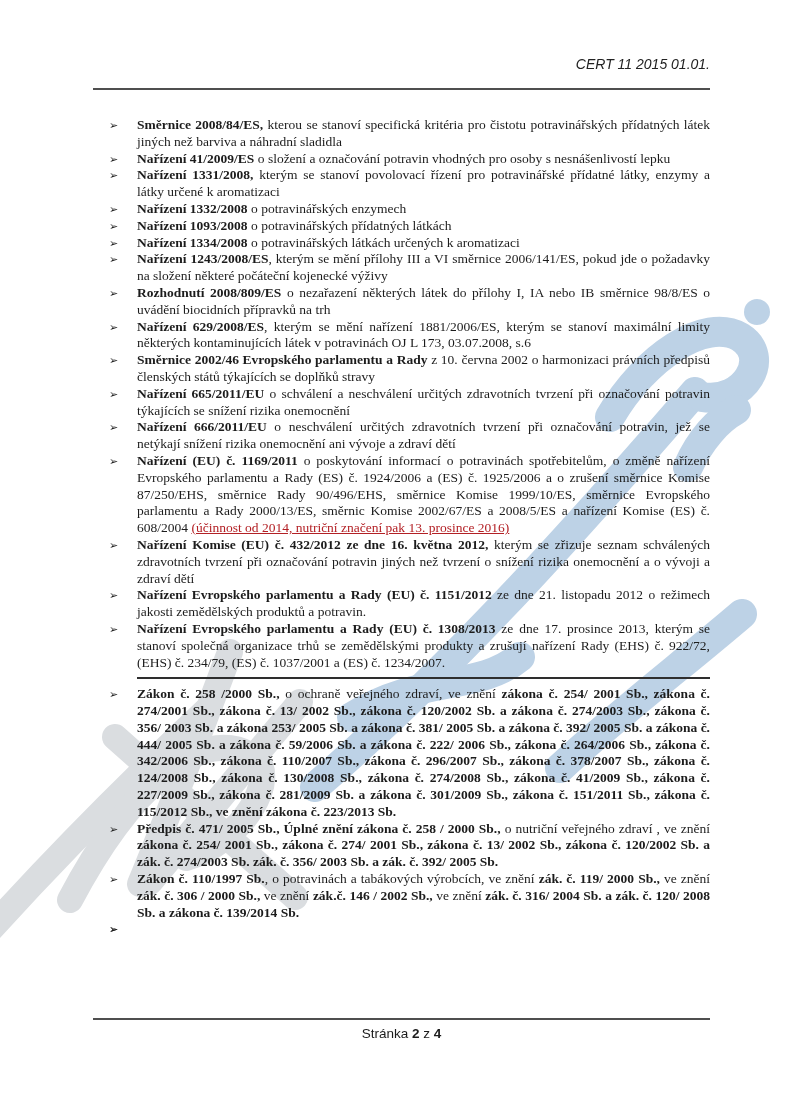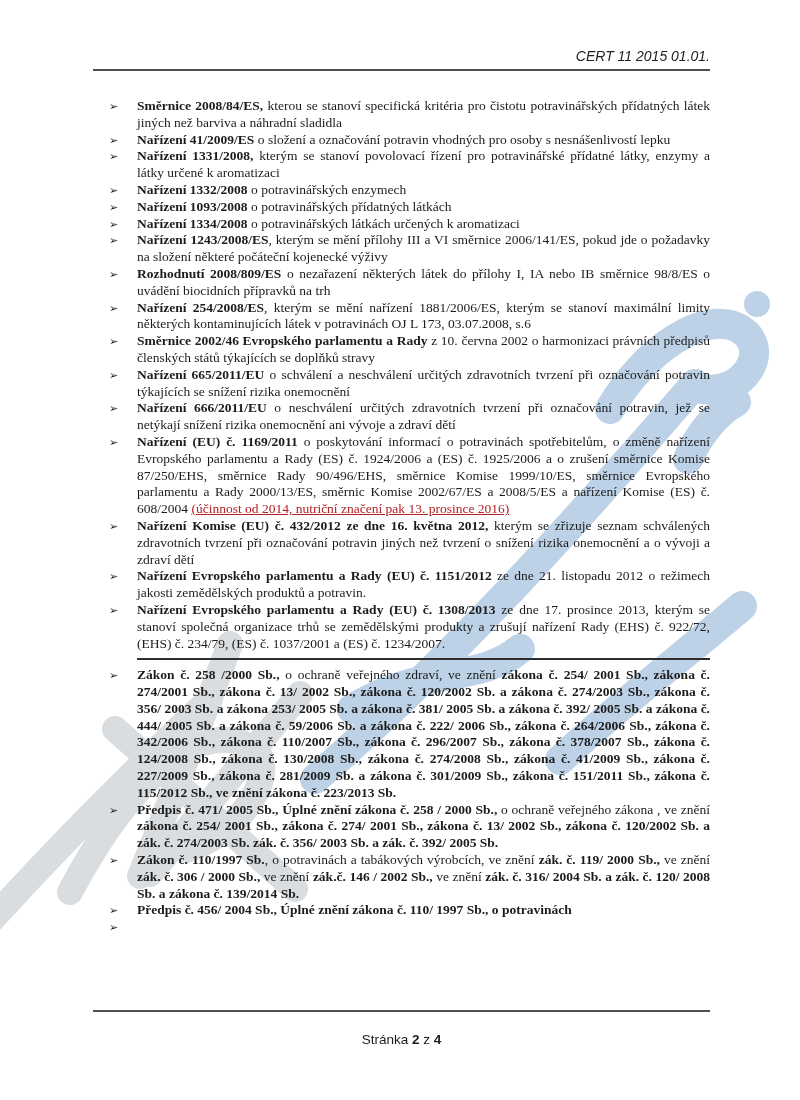--- a/index.html
+++ b/index.html
@@ -11,21 +11,21 @@
   }
   html,body{margin:0;padding:0;}
   body{
     width:800px;height:1100px;background:#ffffff;overflow:hidden;
     font-family:"Liberation Serif", serif;color:var(--text);
   }
   .page{position:relative;width:800px;height:1100px;background:#ffffff;}
   .watermark{position:absolute;left:0;top:0;z-index:0;pointer-events:none;}
   .doc-header{
     position:relative;z-index:1;
-    margin:4px 90px 0 93px;padding-top:44px;padding-bottom:5px;
+    margin:12px 90px 0 93px;padding-top:44px;padding-bottom:16px;
     border-bottom:2px solid var(--rule);
     text-align:right;
     font-family:"Liberation Sans", sans-serif;
     font-style:italic;font-size:14px;line-height:16px;color:#222;
   }
   .doc-body{
     position:relative;z-index:1;
     margin:27px 90px 0 93px;
   }
   .law-list{list-style:none;margin:0;padding:0;}
@@ -42,21 +42,21 @@
   }
   .seg-b{font-weight:bold;}
   .seg-r{font-weight:normal;color:var(--accent_red);text-decoration:underline;}
   .section-divider{
     border:none;border-top:2px solid #2e2e2e;
     margin:6px 0 7px 44px;height:0;
   }
   .doc-footer{
     position:absolute;z-index:1;left:93px;top:1006px;width:617px;
     border-top:2px solid var(--rule);
-    padding-top:20px;text-align:center;
+    padding-top:6px;text-align:center;
     font-family:"Liberation Sans", sans-serif;
     font-size:13.5px;color:#1c1c1c;
   }
   .doc-footer b{font-weight:bold;}
 </style>
 </head>
 <body>
 
 <div class="page">
 
@@ -87,34 +87,34 @@
   <main class="doc-body">
     <ul class="law-list">
         <li><span class="bullet">➢</span><span class="seg-b">Směrnice 2008/84/ES,</span><span> kterou se stanoví specifická kritéria pro čistotu potravinářských přídatných látek jiných než barviva a náhradní sladidla</span></li>
         <li><span class="bullet">➢</span><span class="seg-b">Nařízení 41/2009/ES</span><span> o složení a označování potravin vhodných pro osoby s nesnášenlivostí lepku</span></li>
         <li><span class="bullet">➢</span><span class="seg-b">Nařízení 1331/2008,</span><span> kterým se stanoví povolovací řízení pro potravinářské přídatné látky, enzymy a látky určené k aromatizaci</span></li>
         <li><span class="bullet">➢</span><span class="seg-b">Nařízení 1332/2008</span><span> o potravinářských enzymech</span></li>
         <li><span class="bullet">➢</span><span class="seg-b">Nařízení 1093/2008</span><span> o potravinářských přídatných látkách</span></li>
         <li><span class="bullet">➢</span><span class="seg-b">Nařízení 1334/2008</span><span> o potravinářských látkách určených k aromatizaci</span></li>
         <li><span class="bullet">➢</span><span class="seg-b">Nařízení 1243/2008/ES</span><span>, kterým se mění přílohy III a VI směrnice 2006/141/ES, pokud jde o požadavky na složení některé počáteční kojenecké výživy</span></li>
         <li><span class="bullet">➢</span><span class="seg-b">Rozhodnutí 2008/809/ES</span><span> o nezařazení některých látek do přílohy I, IA nebo IB směrnice 98/8/ES o uvádění biocidních přípravků na trh</span></li>
-        <li><span class="bullet">➢</span><span class="seg-b">Nařízení 254/2008/ES</span><span>, kterým se mění nařízení 1881/2006/ES, kterým se stanoví maximální limity některých kontaminujících látek v potravinách  OJ L 173, 03.07.2008, s.6</span></li>
+        <li><span class="bullet">➢</span><span class="seg-b">Nařízení 629/2008/ES</span><span>, kterým se mění nařízení 1881/2006/ES, kterým se stanoví maximální limity některých kontaminujících látek v potravinách  OJ L 173, 03.07.2008, s.6</span></li>
         <li><span class="bullet">➢</span><span class="seg-b">Směrnice 2002/46 Evropského parlamentu a Rady</span><span> z 10. června 2002 o harmonizaci právních předpisů členských států týkajících se doplňků stravy</span></li>
         <li><span class="bullet">➢</span><span class="seg-b">Nařízení 665/2011/EU</span><span> o schválení a neschválení určitých zdravotních tvrzení při označování potravin týkajících se snížení rizika onemocnění</span></li>
         <li><span class="bullet">➢</span><span class="seg-b">Nařízení 666/2011/EU</span><span> o neschválení určitých zdravotních tvrzení při označování potravin, jež se netýkají snížení rizika onemocnění ani vývoje a zdraví dětí</span></li>
         <li><span class="bullet">➢</span><span class="seg-b">Nařízení (EU) č. 1169/2011</span><span>  o poskytování informací o potravinách spotřebitelům, o změně nařízení Evropského parlamentu a Rady (ES) č. 1924/2006 a (ES) č. 1925/2006 a o zrušení směrnice Komise 87/250/EHS, směrnice Rady 90/496/EHS, směrnice Komise 1999/10/ES, směrnice Evropského parlamentu a Rady 2000/13/ES, směrnic Komise 2002/67/ES a 2008/5/ES a nařízení Komise (ES) č. 608/2004 </span><span class="seg-r">(účinnost od 2014, nutriční značení pak 13. prosince 2016)</span></li>
         <li><span class="bullet">➢</span><span class="seg-b">Nařízení Komise (EU) č. 432/2012  ze dne 16. května 2012,</span><span> kterým se zřizuje seznam schválených zdravotních tvrzení při označování potravin jiných než tvrzení o snížení rizika onemocnění a o vývoji a zdraví dětí</span></li>
         <li><span class="bullet">➢</span><span class="seg-b">Nařízení Evropského parlamentu a Rady (EU) č. 1151/2012</span><span> ze dne 21. listopadu 2012 o režimech jakosti zemědělských produktů a potravin.</span></li>
         <li><span class="bullet">➢</span><span class="seg-b">Nařízení Evropského parlamentu a Rady (EU) č. 1308/2013</span><span> ze dne 17. prosince 2013, kterým se stanoví společná organizace trhů se zemědělskými produkty a zrušují nařízení Rady (EHS) č. 922/72, (EHS) č. 234/79, (ES) č. 1037/2001 a (ES) č. 1234/2007.</span></li>
       </ul>
     <hr class="section-divider">
     <ul class="law-list">
         <li><span class="bullet">➢</span><span class="seg-b">Zákon č. 258 /2000 Sb.,</span><span> o ochraně veřejného zdraví, ve znění </span><span class="seg-b">zákona č. 254/ 2001 Sb., zákona č. 274/2001 Sb., zákona č. 13/ 2002 Sb., zákona č. 120/2002 Sb. a zákona č. 274/2003 Sb., zákona č. 356/ 2003 Sb. a zákona 253/ 2005 Sb. a zákona č. 381/ 2005 Sb. a zákona č. 392/ 2005 Sb. a zákona č. 444/ 2005 Sb. a zákona č. 59/2006 Sb. a zákona č. 222/ 2006 Sb., zákona č. 264/2006 Sb., zákona č. 342/2006 Sb., zákona č. 110/2007 Sb., zákona č. 296/2007 Sb., zákona č. 378/2007 Sb., zákona č. 124/2008 Sb., zákona č. 130/2008 Sb., zákona č. 274/2008 Sb., zákona č. 41/2009 Sb., zákona č. 227/2009 Sb., zákona č. 281/2009 Sb. a zákona č. 301/2009 Sb., zákona č. 151/2011 Sb., zákona č. 115/2012 Sb., ve znění zákona č. 223/2013 Sb.</span></li>
-        <li><span class="bullet">➢</span><span class="seg-b">Předpis č. 471/ 2005 Sb., Úplné znění zákona č. 258 / 2000 Sb.,</span><span> o ochraně veřejného zákona , ve znění </span><span class="seg-b">zákona č. 254/ 2001 Sb., zákona č. 274/ 2001 Sb., zákona č. 13/ 2002 Sb., zákona č. 120/2002 Sb. a zák. č. 274/2003 Sb.  zák. č. 356/ 2003 Sb. a zák. č. 392/ 2005 Sb.</span></li>
+        <li><span class="bullet">➢</span><span class="seg-b">Předpis č. 471/ 2005 Sb., Úplné znění zákona č. 258 / 2000 Sb.,</span><span> o nutriční veřejného zdraví , ve znění </span><span class="seg-b">zákona č. 254/ 2001 Sb., zákona č. 274/ 2001 Sb., zákona č. 13/ 2002 Sb., zákona č. 120/2002 Sb. a zák. č. 274/2003 Sb.  zák. č. 356/ 2003 Sb. a zák. č. 392/ 2005 Sb.</span></li>
         <li><span class="bullet">➢</span><span class="seg-b">Zákon č. 110/1997 Sb.</span><span>, o potravinách a tabákových výrobcích, ve znění </span><span class="seg-b">zák. č. 119/ 2000 Sb.,</span><span> ve znění </span><span class="seg-b">zák. č. 306 / 2000 Sb.,</span><span> ve znění </span><span class="seg-b">zák.č. 146 / 2002 Sb.,</span><span> ve znění </span><span class="seg-b">zák. č. 316/ 2004 Sb. a zák. č. 120/ 2008 Sb. a zákona č. 139/2014 Sb.</span></li>
-        <li><span class="bullet">➢</span><span class="seg-b">Předpis č. 456/ 2004 Sb., Úplné znění zákona č. 110/ 1997 Sb., o potravinách</span></li>
+        <li><span class="bullet">➢</span></li>
         <li><span class="bullet">➢</span></li>
       </ul>
   </main>
 
   <footer class="doc-footer"><span>Stránka </span><b>2</b><span> z </span><b>4</b></footer>
 
 </div>
 
 </body></html>

